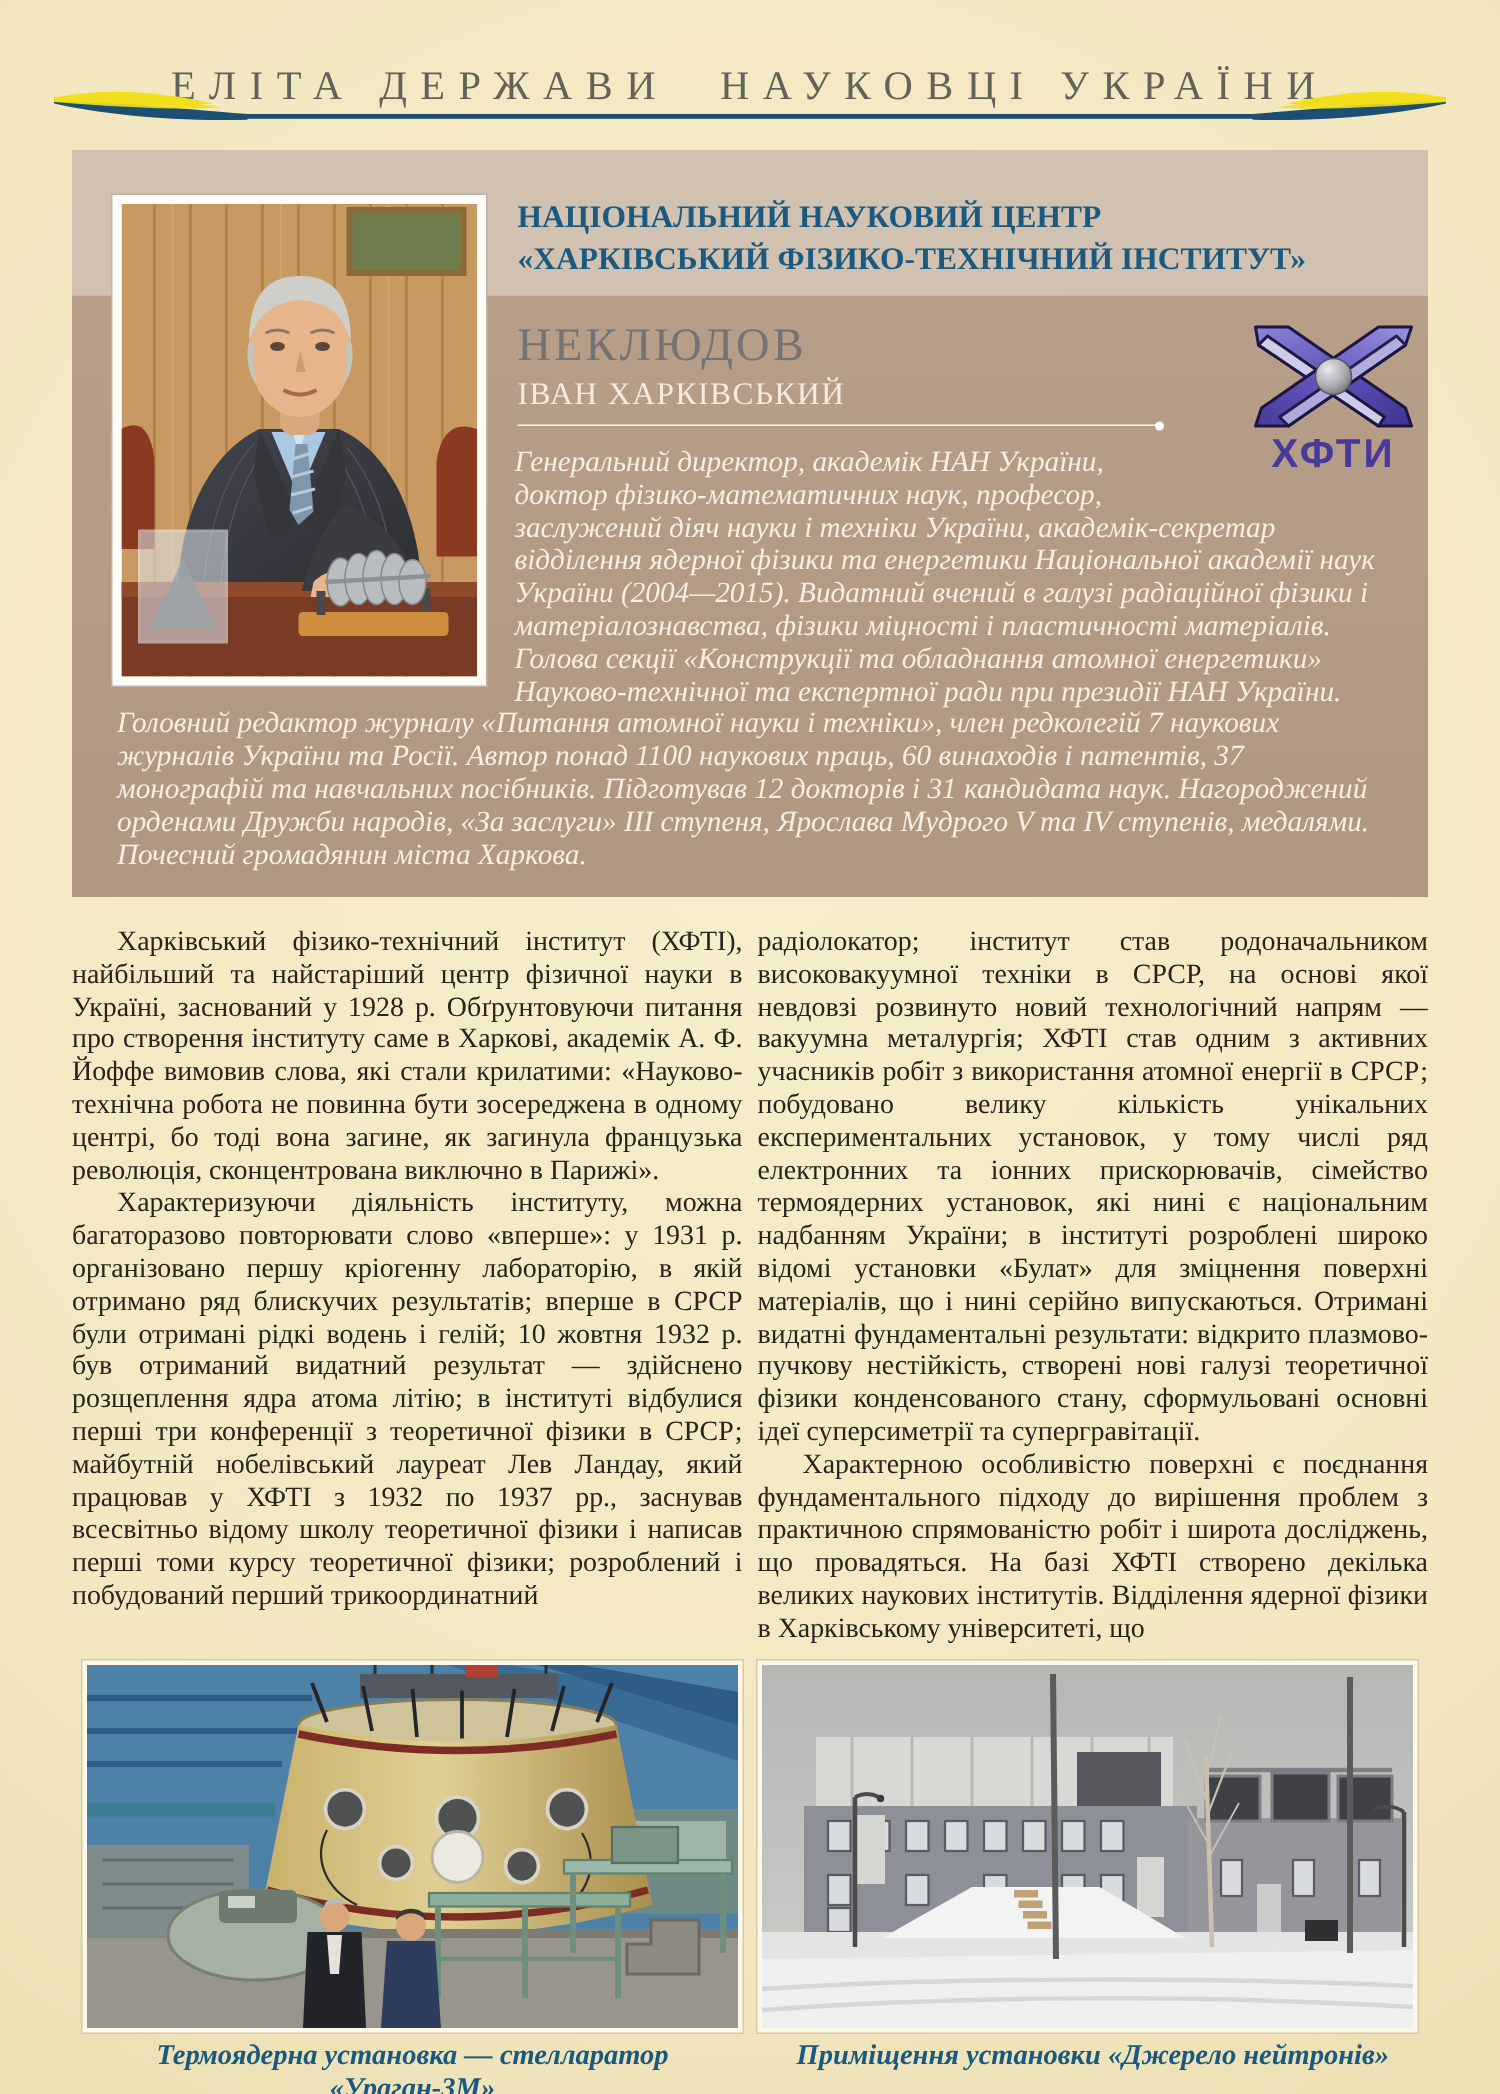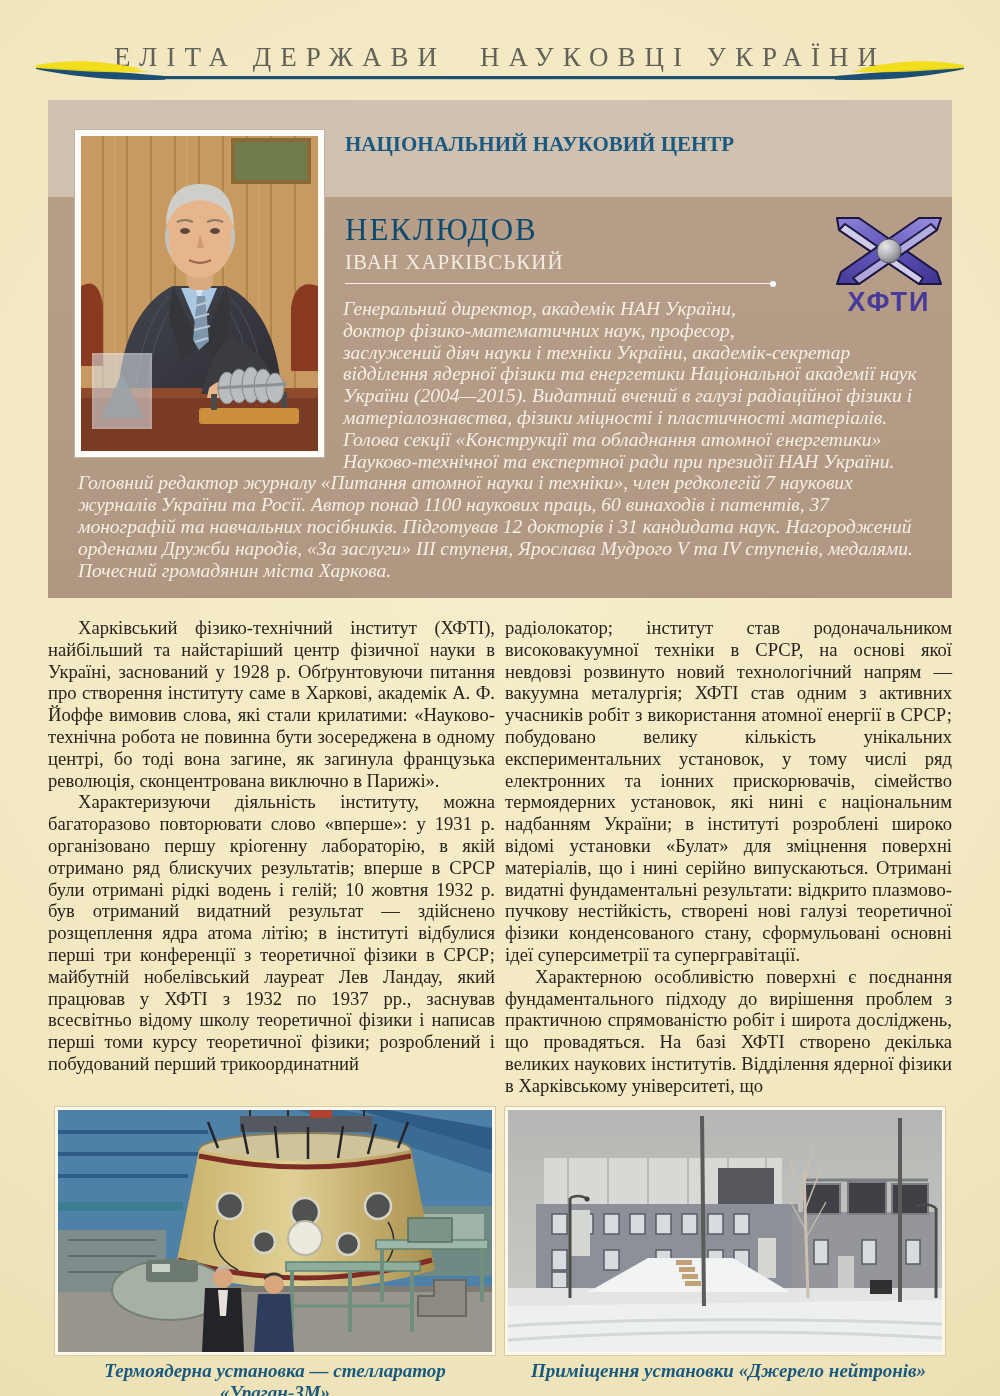--- a/index.html
+++ b/index.html
@@ -33,21 +33,21 @@
   }
   .portrait-frame svg{ display:block; }
 
   .center-title{
     position:absolute; left:297px; top:30px; width:600px;
     font-weight:bold; font-size:21px; line-height:28px; color:#1a5a80;
     font-family:"Liberation Serif", serif;
   }
   .surname{
     position:absolute; left:297px; top:112px;
-    font-size:31px; letter-spacing:2px; color:#0c4a6e;
+    font-size:31px; letter-spacing:2px; color:#737373;
   }
   .given-names{
     position:absolute; left:297px; top:150px;
     font-size:21px; letter-spacing:1px; color:#f4ece1;
   }
   .name-rule{
     position:absolute; left:297px; top:183px; width:428px; height:1px;
     background:rgba(255,255,255,.85);
   }
   .name-rule::after{
@@ -201,20 +201,21 @@
             <ellipse cx="182" cy="250" rx="9" ry="17"></ellipse>
           <ellipse cx="194" cy="252" rx="9" ry="15"></ellipse>
         </g>
         <line x1="136" y1="252" x2="206" y2="248" stroke="#8d9194" stroke-width="3"></line>
       </g>
     </svg>
   </div>
 
   <div class="center-title">
     <div>НАЦІОНАЛЬНИЙ НАУКОВИЙ ЦЕНТР</div>
+    <div>«ХАРКІВСЬКИЙ ФІЗИКО-ТЕХНІЧНИЙ ІНСТИТУТ»</div>
   </div>
 
   <div class="surname">НЕКЛЮДОВ</div>
   <div class="given-names">ІВАН ХАРКІВСЬКИЙ</div>
   <div class="name-rule"></div>
 
   <svg class="institute-logo" width="128" height="105" viewBox="0 0 128 105">
     <defs>
       <linearGradient id="beam1" x1="0" y1="0" x2="1" y2="1">
         <stop offset="0" stop-color="#8d84d8"></stop>

